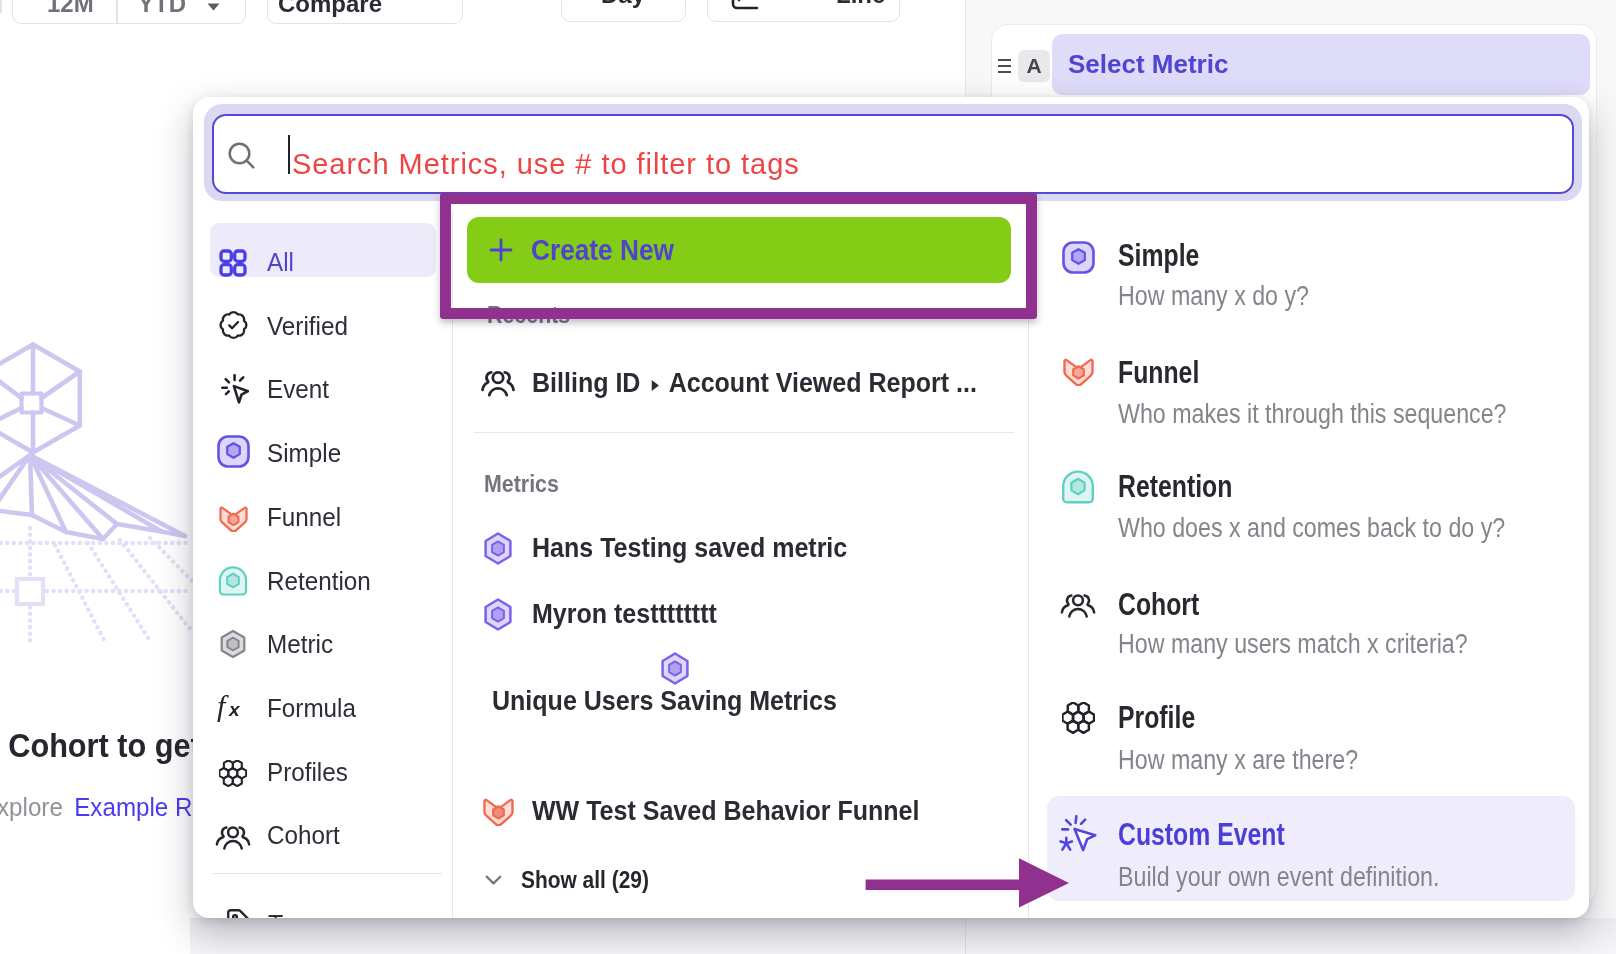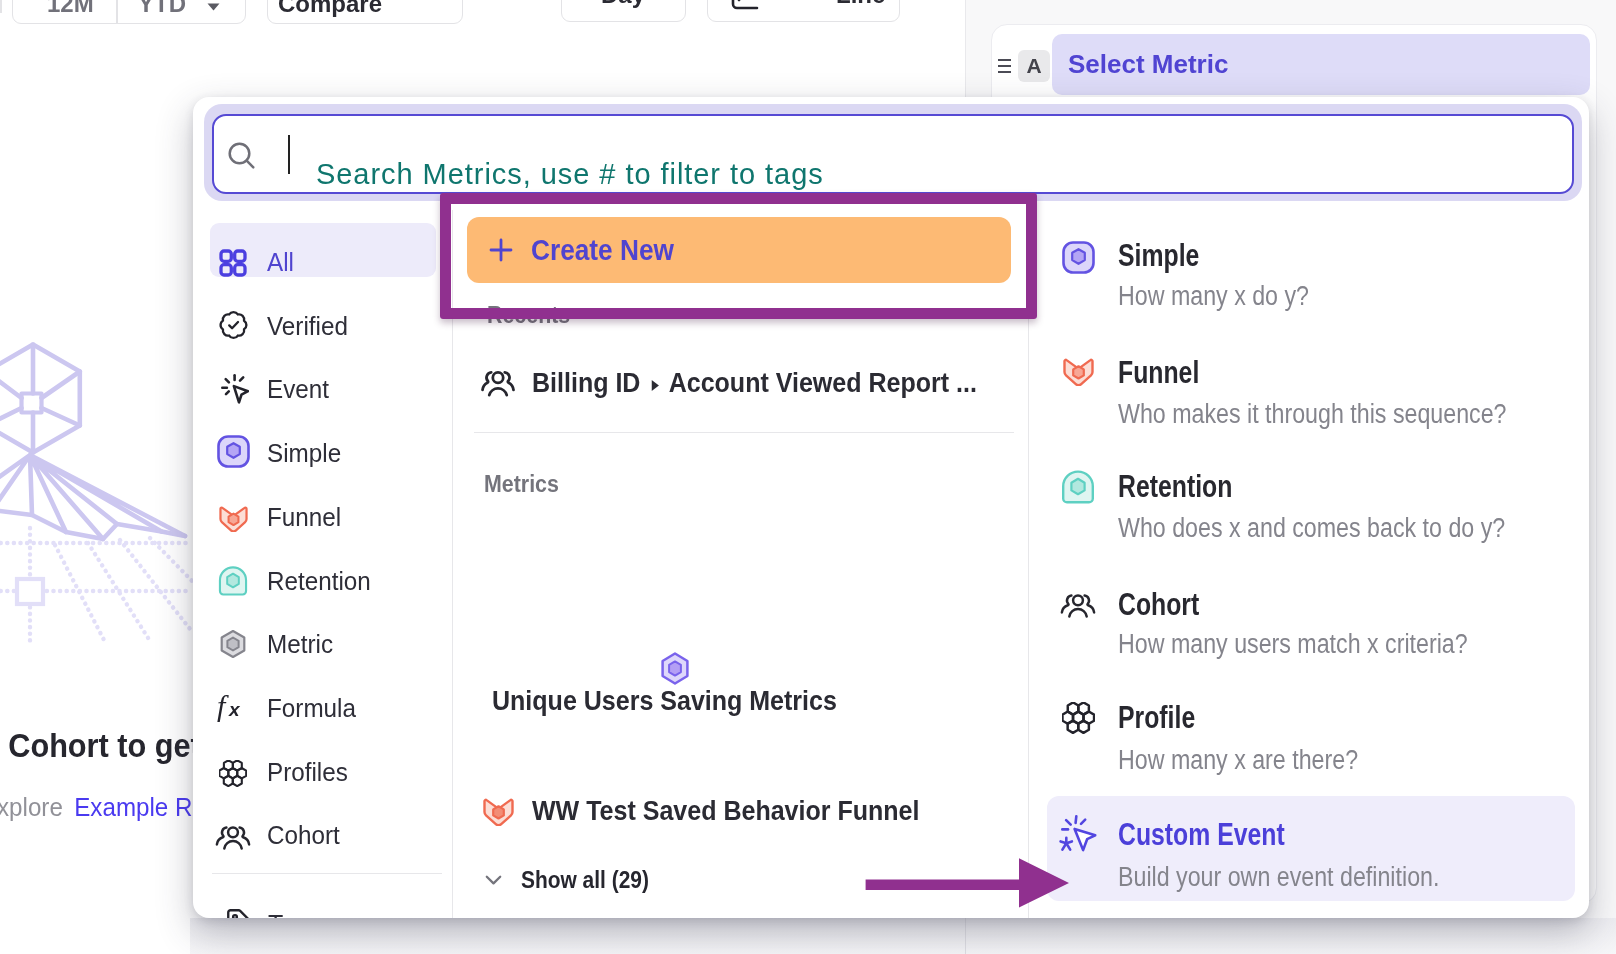--- a/index.html
+++ b/index.html
@@ -7,30 +7,30 @@
 body { font-family:"Liberation Sans", sans-serif; background:#ffffff; position:relative; }
 .abs { position:absolute; }
 #rightbg { left:965px; top:0; width:651px; height:954px; background:#f8f8f9; border-left:1px solid #e9e9ec; }
 .topbtn { background:#fff; border:1.5px solid #e3e3e6; border-radius:9px; top:-30px; height:54px; }
 .toptx { top:-10px; font-size:24px; font-weight:600; color:#2b2b33; line-height:28px; }
 #smcard { left:991px; top:24px; width:606px; height:880px; background:#fff; border:1.5px solid #ececf0; border-radius:16px; }
 #smpill { left:1052px; top:34px; width:538px; height:61px; background:#dedcf8; border-radius:10px; color:#5044d2; font-size:26px; font-weight:600; line-height:61px; padding-left:16px; }
 #panel { left:193px; top:97px; width:1396px; height:821px; background:#fff; border-radius:16px; box-shadow:0 14px 36px rgba(50,50,70,0.30), 0 3px 10px rgba(50,50,70,0.14); overflow:hidden; }
 #searchwrap { left:11px; top:7px; width:1378px; height:97px; background:#dbd8f3; border-radius:18px; }
 #searchbox { left:19px; top:17px; width:1362px; height:80px; background:#fff; border:2px solid #564ad4; border-radius:14px; }
-#placeholder { left:99px; top:61px; font-size:29px; color:#0f766e; letter-spacing:0.95px;margin-left:24px; }
+#placeholder { left:99px; top:51px; font-size:29px; color:#ef4444; letter-spacing:0.95px; }
 #caret { left:95px; top:38px; width:2px; height:39px; background:#222; }
 .vdiv { width:1px; top:113px; height:708px; background:#e7e7ea; }
 .srow { left:17px; width:226px; height:54px; display:flex; align-items:flex-end; }
 .srow .ic { width:46px; display:flex; justify-content:center; align-items:center; }
 .srow .tx { font-size:25px; color:#2e2e38; margin-left:11px; display:inline-block; transform:scaleX(0.97); transform-origin:0 50%; }
 #allrow { background:#edebfa; border-radius:9px; }
 #allrow .tx { color:#5044cf; }
 #sdivider { left:19px; top:776px; width:230px; height:1px; background:#e7e7ea; }
-#createnew { left:274px; top:120px; width:544px; height:66px; background:#fdba74; border-radius:12px; display:flex; align-items:center; color:#5044cf; }
+#createnew { left:274px; top:120px; width:544px; height:66px; background:#84cc16; border-radius:12px; display:flex; align-items:center; color:#5044cf; }
 .mlabel { font-size:23px; font-weight:600; color:#74747c; transform:scaleX(0.93); transform-origin:0 50%; }
 .mrow { display:flex; align-items:center; }
 .mrow .mic { width:40px; display:flex; justify-content:center; align-items:center; }
 .mrow .tx { font-size:27.5px; font-weight:600; color:#2b2b33; margin-left:14px; white-space:nowrap; display:inline-block; transform:scaleX(0.91); transform-origin:0 50%; }
 #mdivider { left:281px; top:335px; width:540px; height:1px; background:#e7e7ea; }
 .rtitle { font-size:31px; font-weight:700; color:#28282f; transform:scaleX(0.80); transform-origin:0 50%; white-space:nowrap; }
 .rsub { font-size:27px; color:#84848c; transform:scaleX(0.86); transform-origin:0 50%; white-space:nowrap; }
 .ricon { left:865px; width:40px; display:flex; justify-content:center; }
 #annrect { left:440px; top:193px; width:597px; height:126px; border:11.5px solid #90308f; border-radius:3px; box-shadow:0 4px 7px rgba(60,20,60,0.28); }
 </style>
@@ -228,20 +228,38 @@
           <path d="M11.4 3.2 a5.8 5.8 0 0 0 -3.8 9.6 c.7.8.5 1.4-.5 1.9 a10.2 10.2 0 0 0 -5.4 8.1"></path>
           <path d="M26.6 3.2 a5.8 5.8 0 0 1 3.8 9.6 c-.7.8-.5 1.4.5 1.9 a10.2 10.2 0 0 1 5.4 8.1"></path>
         </svg>
       </span>
       <span class="tx">Billing ID<svg width="9" height="13" viewBox="0 0 9 13" style="margin:0 10px 0 12px;">
           <polygon points="0.5,1 8.5,6.5 0.5,12" fill="#2b2b33"></polygon>
         </svg>Account Viewed Report ...</span>
     </div>
   <div class="abs" id="mdivider"></div>
   <div class="abs mlabel" style="left:291px; top:374px;">Metrics</div>
+  <div class="abs mrow" style="left:285px; top:424px; height:54px;">
+      <span class="mic">
+        <svg width="28" height="33" viewBox="0 0 28 33">
+          <polygon points="14.0,1.5 26.4,9.0 26.4,24.0 14.0,31.5 1.6,24.0 1.6,9.0" fill="#ded7fb" stroke="#7a63ec" stroke-width="2.5" stroke-linejoin="round"></polygon>
+          <polygon points="14.0,9.4 19.9,12.9 19.9,20.1 14.0,23.6 8.1,20.1 8.1,12.9" fill="#b49ff5" stroke="#7a63ec" stroke-width="2" stroke-linejoin="round"></polygon>
+        </svg>
+      </span>
+      <span class="tx">Hans Testing saved metric</span>
+    </div>
+  <div class="abs mrow" style="left:285px; top:490px; height:54px;">
+      <span class="mic">
+        <svg width="28" height="33" viewBox="0 0 28 33">
+          <polygon points="14.0,1.5 26.4,9.0 26.4,24.0 14.0,31.5 1.6,24.0 1.6,9.0" fill="#ded7fb" stroke="#7a63ec" stroke-width="2.5" stroke-linejoin="round"></polygon>
+          <polygon points="14.0,9.4 19.9,12.9 19.9,20.1 14.0,23.6 8.1,20.1 8.1,12.9" fill="#b49ff5" stroke="#7a63ec" stroke-width="2" stroke-linejoin="round"></polygon>
+        </svg>
+      </span>
+      <span class="tx">Myron testttttttt</span>
+    </div>
   <div class="abs mrow" style="left:285px; top:555px; height:54px;flex-direction:column;">
       <span class="mic">
         <svg width="28" height="33" viewBox="0 0 28 33">
           <polygon points="14.0,1.5 26.4,9.0 26.4,24.0 14.0,31.5 1.6,24.0 1.6,9.0" fill="#ded7fb" stroke="#7a63ec" stroke-width="2.5" stroke-linejoin="round"></polygon>
           <polygon points="14.0,9.4 19.9,12.9 19.9,20.1 14.0,23.6 8.1,20.1 8.1,12.9" fill="#b49ff5" stroke="#7a63ec" stroke-width="2" stroke-linejoin="round"></polygon>
         </svg>
       </span>
       <span class="tx">Unique Users Saving Metrics</span>
     </div>
   <div class="abs mrow" style="left:285px; top:687px; height:54px;">

